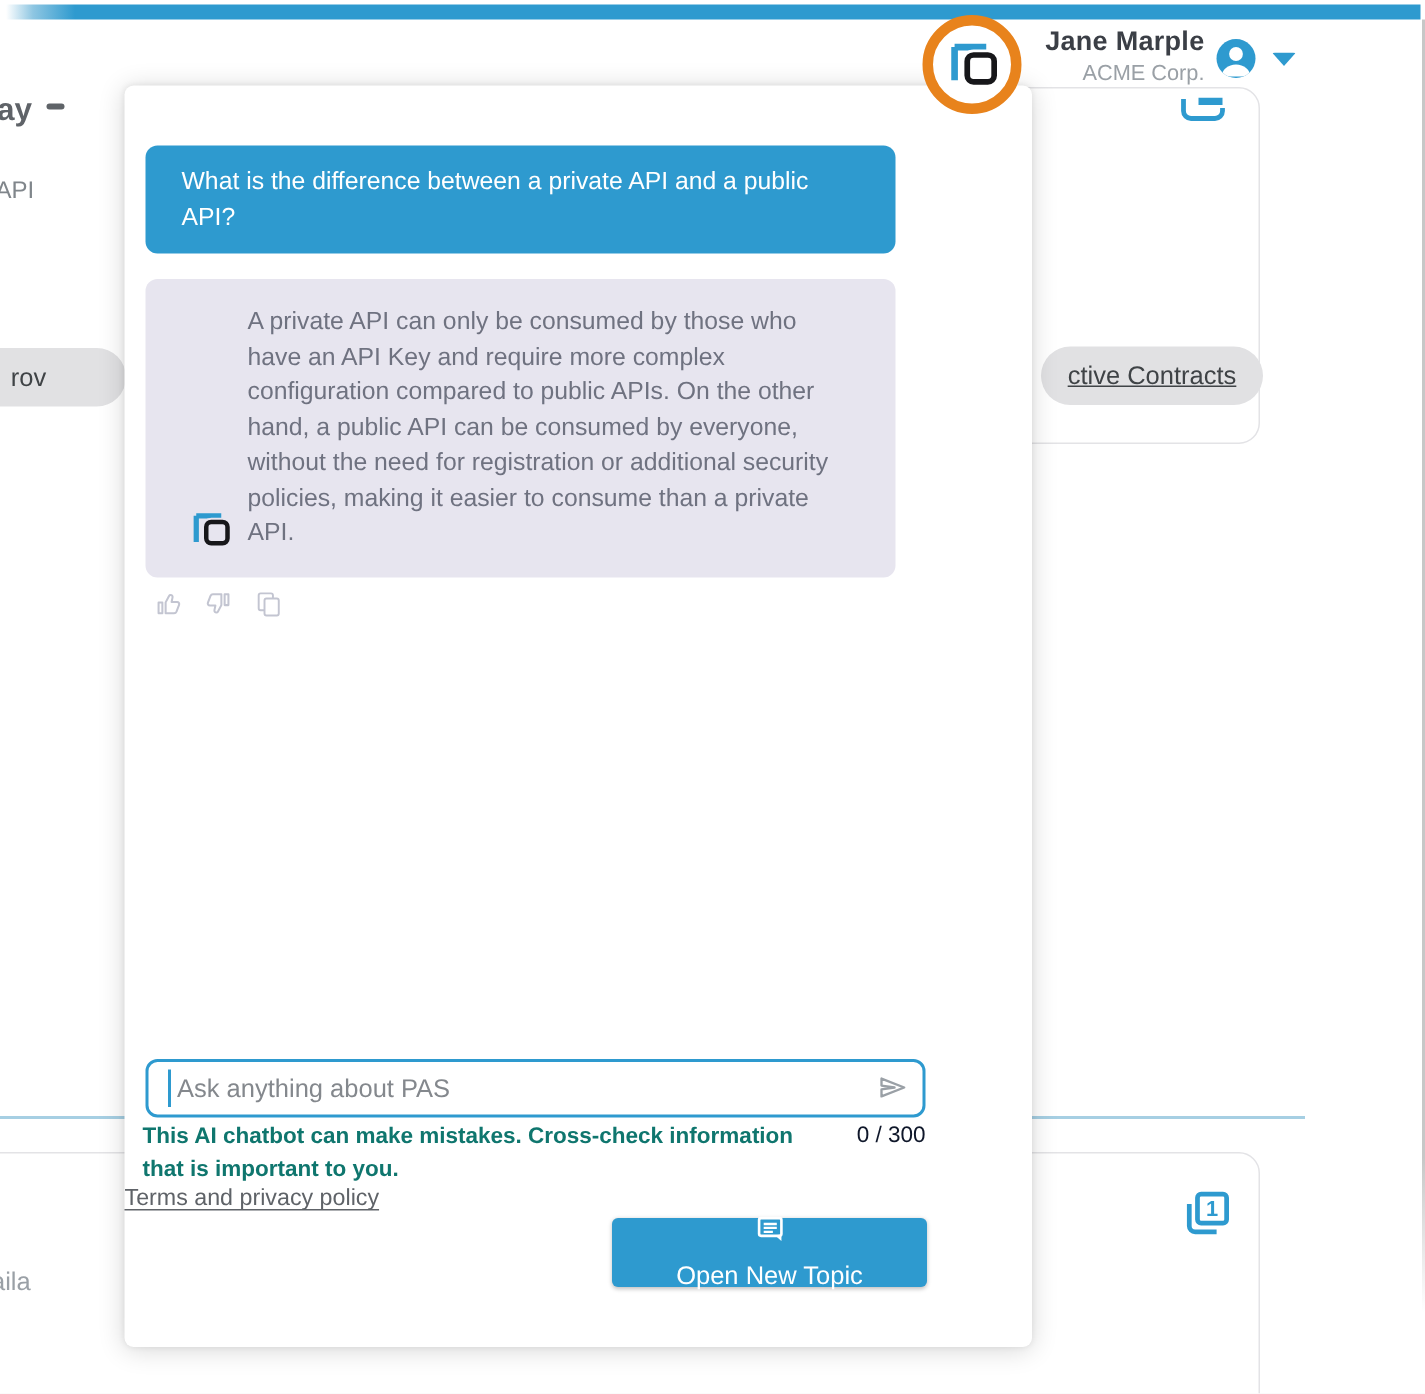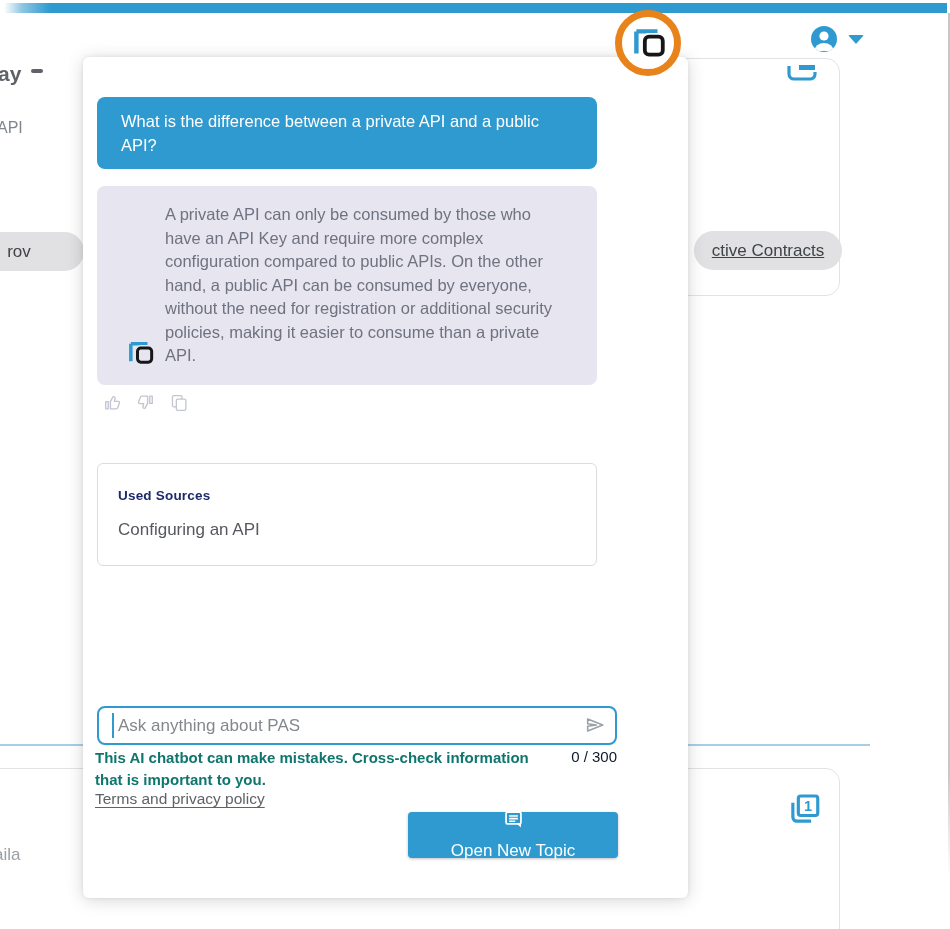--- a/index.html
+++ b/index.html
@@ -87,21 +87,21 @@
     width:100%; height:100%; border:2px solid #2E9ACF; border-radius:8px;
     padding:0 22px 0 19px; font-size:17px; color:#3b3f46; outline:none;
     font-family:"Liberation Sans",sans-serif;
   }
   .ask-input::placeholder { color:#84888d; opacity:1; }
   .caret { position:absolute; left:15px; top:7px; width:2px; height:25px; background:#2E9ACF; }
   .send-btn { position:absolute; right:11px; top:8px; width:22px; height:22px; color:#9aa0a6; cursor:pointer; }
   .disclaimer { position:absolute; left:12px; top:690px; width:450px; font-size:15px; line-height:21.5px; color:#0f766e;font-weight:bold; }
   .counter { position:absolute; right:71px; top:691px; font-size:15px; color:#0f172a; }
   .terms {
-    position:absolute; left:12px; top:733px; font-size:15.5px; color:#5f6368;
+    position:absolute; left:0; top:733px; font-size:15.5px; color:#5f6368;
     text-decoration:underline; text-underline-offset:3px; cursor:pointer;
   }
   .new-topic {
     position:absolute; left:325px; top:755px; width:210px; height:46px;
     background:#2E9ACF; border:none; border-radius:4px; color:#fff;
     font-size:17px; font-family:"Liberation Sans",sans-serif;
     display:flex; align-items:center; justify-content:center; gap:11px;
     cursor:pointer; box-shadow:0 1px 3px rgba(0,0,0,.25);flex-direction:column;
   }
   svg { display:block; }
@@ -139,20 +139,24 @@
     <span class="pages-icon">
       <svg width="34" height="34" viewBox="0 0 28 28">
         <path d="M4 8 V20 a3.2 3.2 0 0 0 3.2 3.2 H19" fill="none" stroke="#2E9ACF" stroke-width="2.6"></path>
         <rect x="8.5" y="2.5" width="16" height="16" rx="2" fill="none" stroke="#2E9ACF" stroke-width="2.6"></rect>
         <text x="16.5" y="14.8" font-size="12" font-weight="bold" fill="#2E9ACF" text-anchor="middle" font-family="Liberation Sans, sans-serif">1</text>
       </svg>
     </span>
   </div>
   <div class="bg-bottom-text">aila</div>
 
+  <div class="account">
+    <div class="name">Jane Marple</div>
+    <div class="org">ACME Corp.</div>
+  </div>
   <div class="avatar">
     <svg width="28" height="28" viewBox="0 0 28 28">
       <defs>
           <clipPath id="avclip">
             <circle cx="14" cy="14" r="13"></circle>
           </clipPath>
         </defs>
       <circle cx="14" cy="14" r="13" fill="#2E9ACF"></circle>
       <g clip-path="url(#avclip)">
         <circle cx="14" cy="11" r="4.6" fill="#fff"></circle>
@@ -205,24 +209,20 @@
         </svg>
       </span>
       <span class="fb-btn">
         <svg width="19" height="19" viewBox="0 0 22 22">
           <rect x="4" y="3" width="11" height="13" rx="1.5" fill="#fff" stroke="currentColor" stroke-width="1.5"></rect>
           <rect x="8.5" y="7" width="11" height="13" rx="1.5" fill="#fff" stroke="currentColor" stroke-width="1.5"></rect>
         </svg>
       </span>
     </div>
 
-    <div class="sources">
-      <div class="src-title">Used Sources</div>
-      <div class="src-item">Configuring an API</div>
-    </div>
 
     <div class="ask-wrap">
       <input class="ask-input" type="text" placeholder="Ask anything about PAS" style="">
       <div class="caret"></div>
       <span class="send-btn">
         <svg width="22" height="22" viewBox="0 0 24 24">
           <path d="M4 18.5 L20.5 12 L4 5.5 L4 10.6 L13.5 12 L4 13.4 Z" fill="none" stroke="currentColor" stroke-width="1.7" stroke-linejoin="round"></path>
         </svg>
       </span>
     </div>

